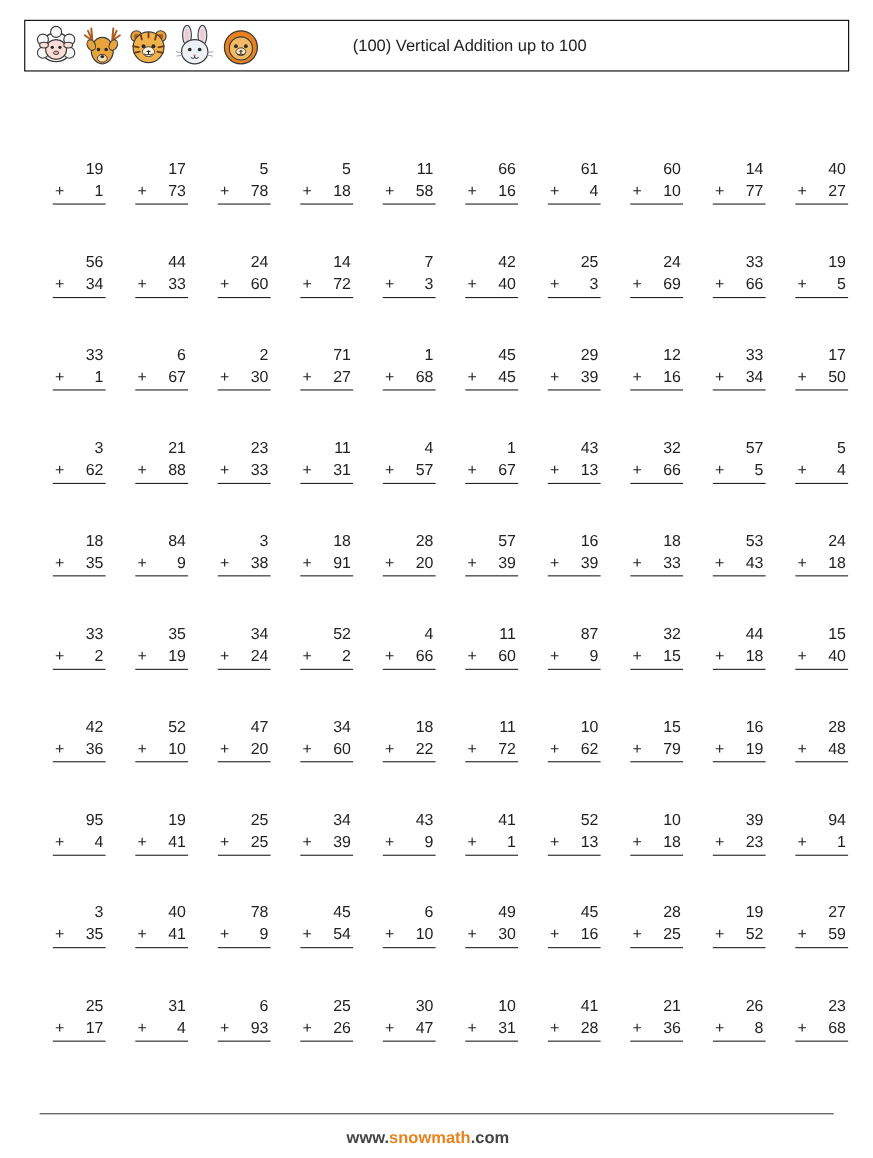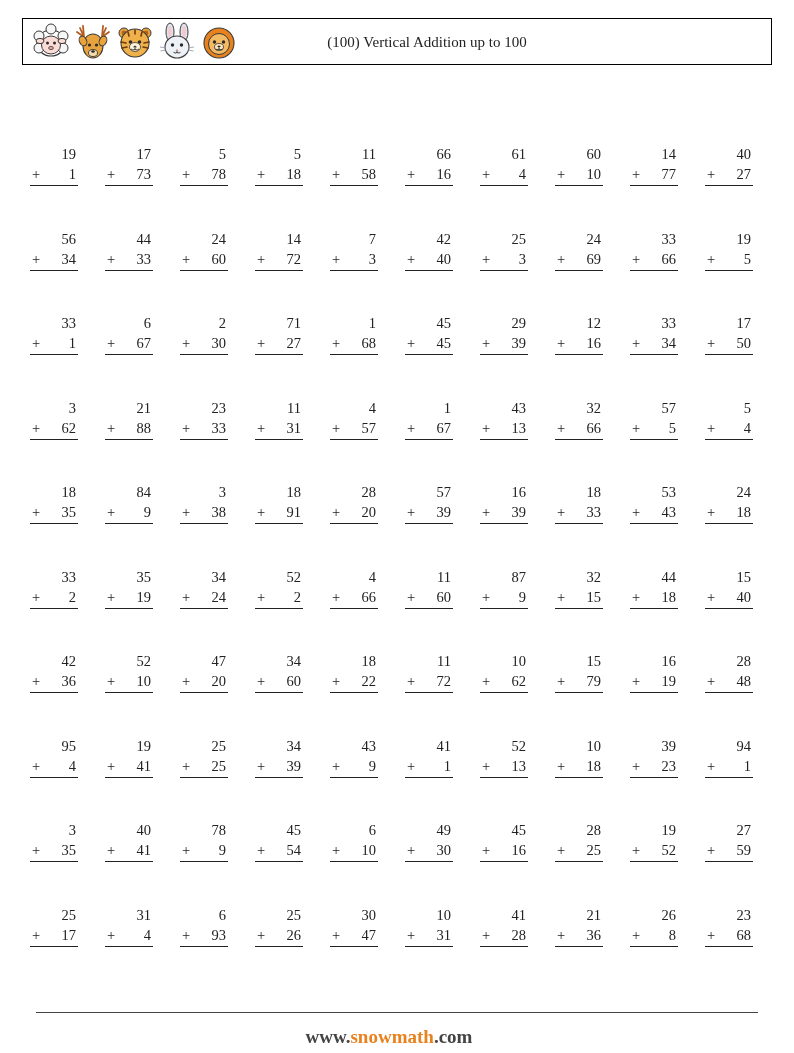--- a/index.html
+++ b/index.html
@@ -12,21 +12,20 @@
     background: #ffffff;
     font-family: "Liberation Sans", sans-serif;
     color: #222222;
     position: relative;
   }
   .page {
     position: relative;
     width: 794px;
     height: 920px;
     box-sizing: border-box;
-    font-family: Liberation Serif, serif;
   }
 
   
   .header-box {
     position: absolute;
     left: 22px;
     top: 18px;
     width: 750px;
     height: 47px;
     border: 1px solid #000000;
@@ -80,21 +79,21 @@
     height: 14px;
     vertical-align: baseline;
   }
   .bl-name { width: 105px; }
   .bl-date { width: 100px; }
   .bl-score { width: 57px; }
 
   
   .grid {
     position: absolute;
-    left: 22px;
+    left: 40px;
     top: 132px;
     width: 750px;
     display: grid;
     grid-template-columns: repeat(10, 1fr);
     grid-auto-rows: 84.5px;
   }
   .cell {
     position: relative;
   }
   .prob {
@@ -129,21 +128,21 @@
     top: 1012px;
     width: 722px;
     border-top: 1px solid #444;
   }
   .footer-text {
     position: absolute;
     left: 0;
     right: 16px;
     top: 1026px;
     text-align: center;
-    font-size: 19px;
+    font-size: 15px;
     font-weight: bold;
   }
   .footer-text .www { color: #444444; }
   .footer-text .brand { color: #e8821e; }
   .footer-text .com { color: #444444; }
 </style>
 </head>
 <body>
 
 <div class="page">

